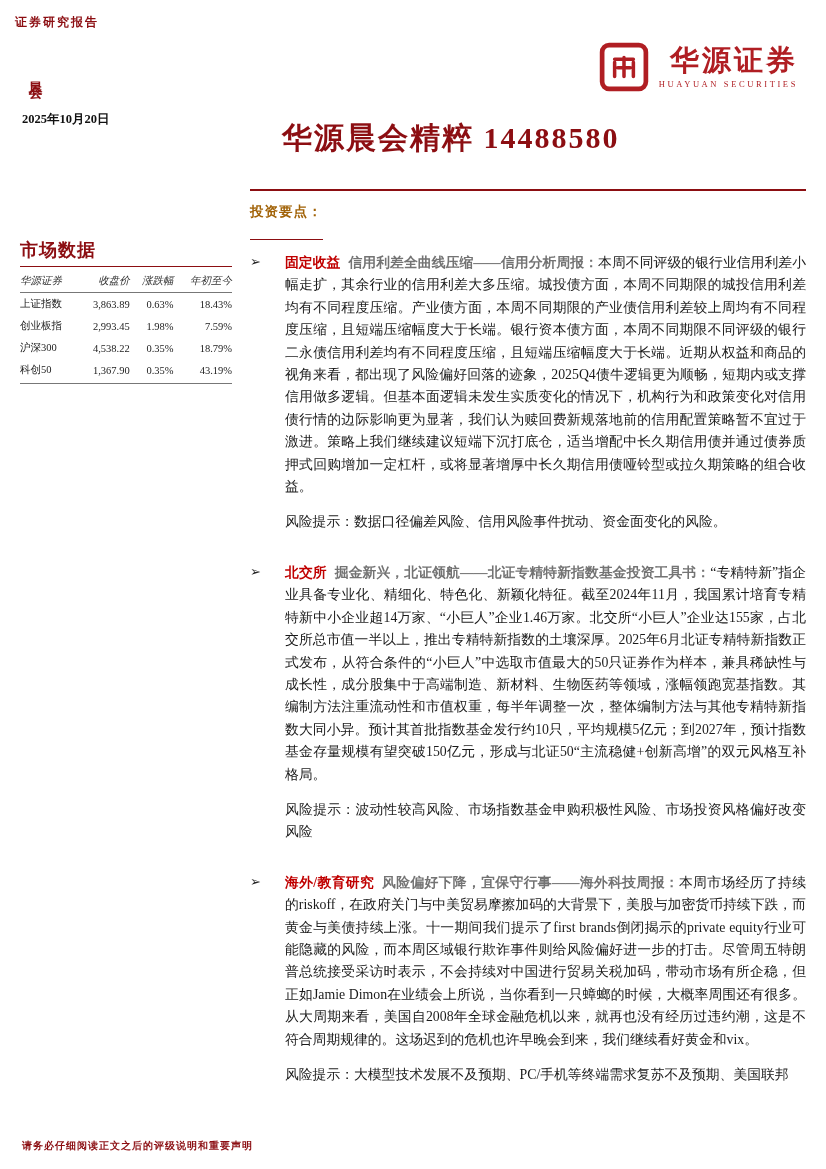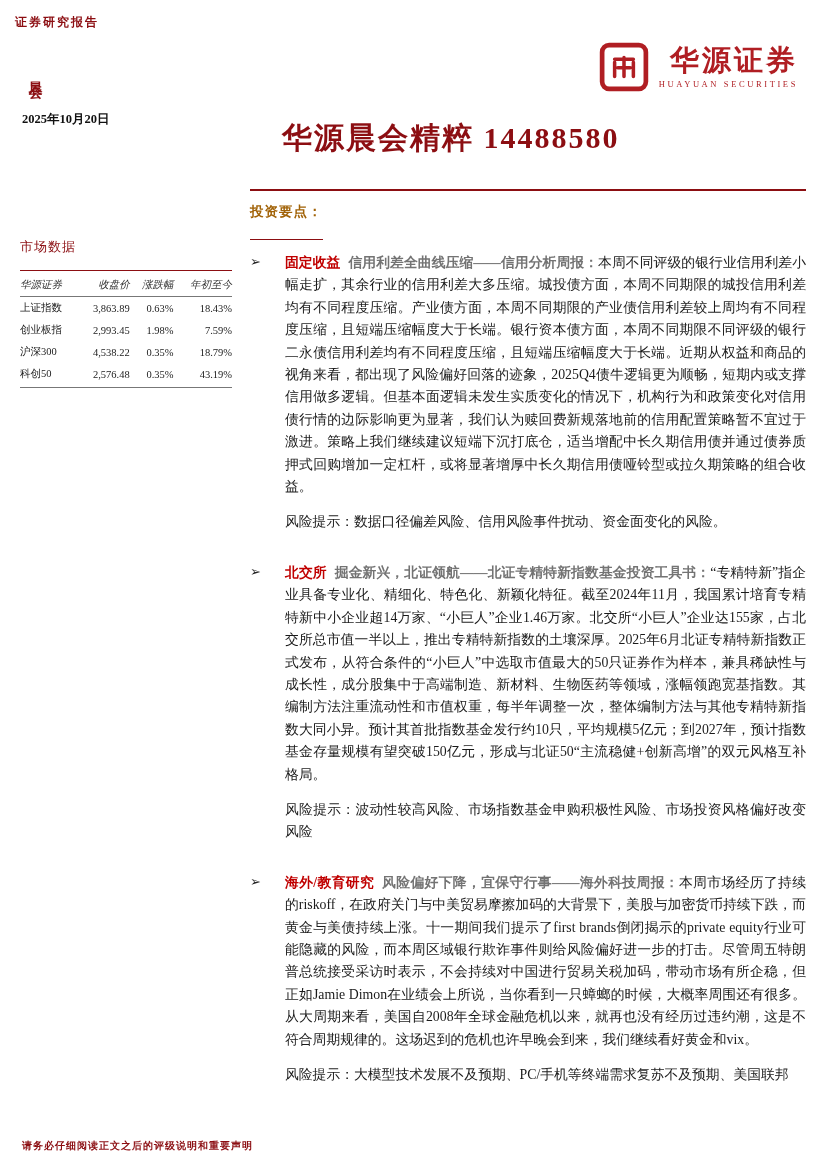--- a/index.html
+++ b/index.html
@@ -12,21 +12,21 @@
   .date{position:absolute;left:22px;top:111px;font-weight:bold;font-size:12.5px;color:#111;}
   .logo{position:absolute;right:28px;top:42px;display:flex;align-items:center;gap:10px;}
   .logo-text{display:flex;flex-direction:column;align-items:flex-end;}
   .brand-cn{color:#B01E23;font-weight:bold;font-size:29px;letter-spacing:3px;line-height:1.1;}
   .brand-en{color:#B01E23;font-size:8.5px;letter-spacing:2.6px;margin-top:3px;}
   .main-title{position:absolute;left:282px;top:118px;margin:0;font-size:30px;font-weight:bold;color:#8C0E12;letter-spacing:2px;white-space:nowrap;}
   .header-rule{position:absolute;left:250px;width:556px;top:189px;border-top:2px solid #8C0E12;height:0;}
   .highlights-title{position:absolute;left:250px;top:203px;color:#a16207;font-weight:bold;font-size:13.5px;border-bottom:1px solid #8C0E12;padding-bottom:18px;letter-spacing:1px;}
 
   .market{position:absolute;left:20px;top:238px;width:212px;}
-  .market-title{color:#8C0E12;font-weight:normal;font-size:13px;letter-spacing:1px;padding-bottom:14px;border-bottom:1.5px solid #8C0E12;}
+  .market-title{color:#8C0E12;font-weight:bold;font-size:18px;letter-spacing:1px;padding-bottom:4px;border-bottom:1.5px solid #8C0E12;}
   .market table{width:100%;border-collapse:collapse;font-size:10.5px;margin-top:4px;color:#222;}
   .market thead th{font-style:italic;font-weight:normal;color:#333;padding:3px 0 4px 0;border-bottom:1px solid #777;text-align:right;}
   .market thead th:first-child{text-align:left;}
   .market td{padding:4px 0;text-align:right;}
   .market td:first-child{text-align:left;}
   .market tbody tr:last-child td{border-bottom:1px solid #777;padding-bottom:6px;}
   .source{font-size:8.5px;color:#444;margin-top:6px;font-style:italic;}
 
   .content{position:absolute;left:250px;top:252px;width:556px;}
   .item{margin-bottom:28px;}
@@ -89,21 +89,21 @@
           <td>7.59%</td>
         </tr>
         <tr>
           <td>沪深300</td>
           <td>4,538.22</td>
           <td>0.35%</td>
           <td>18.79%</td>
         </tr>
         <tr>
           <td>科创50</td>
-          <td>2,576.48</td>
+          <td>1,367.90</td>
           <td>0.35%</td>
           <td>43.19%</td>
         </tr>
       </tbody>
     </table>
   </aside>
 
   <main class="content">
 
     <section class="item">

